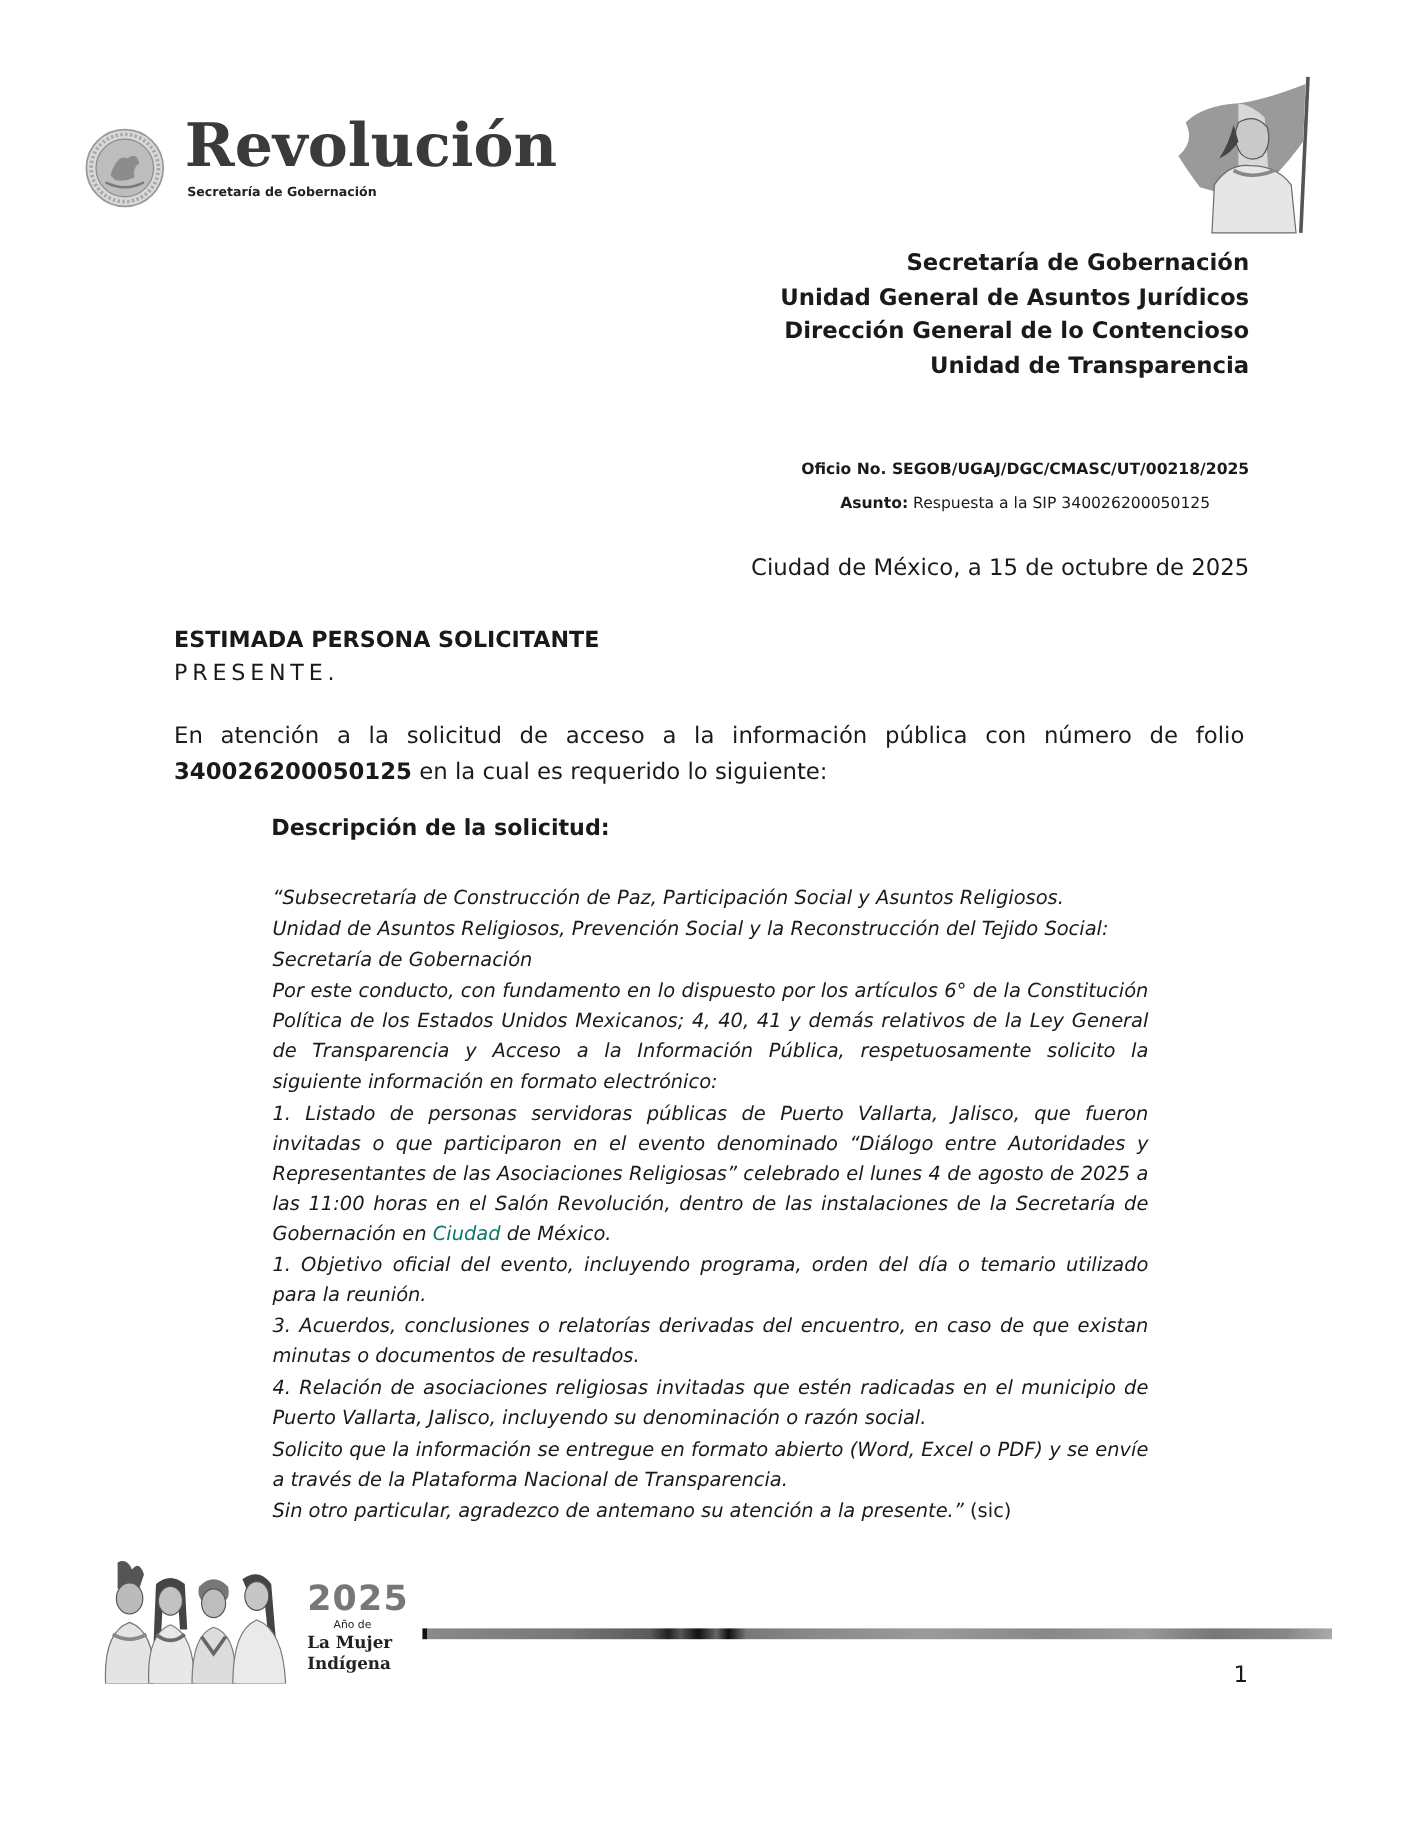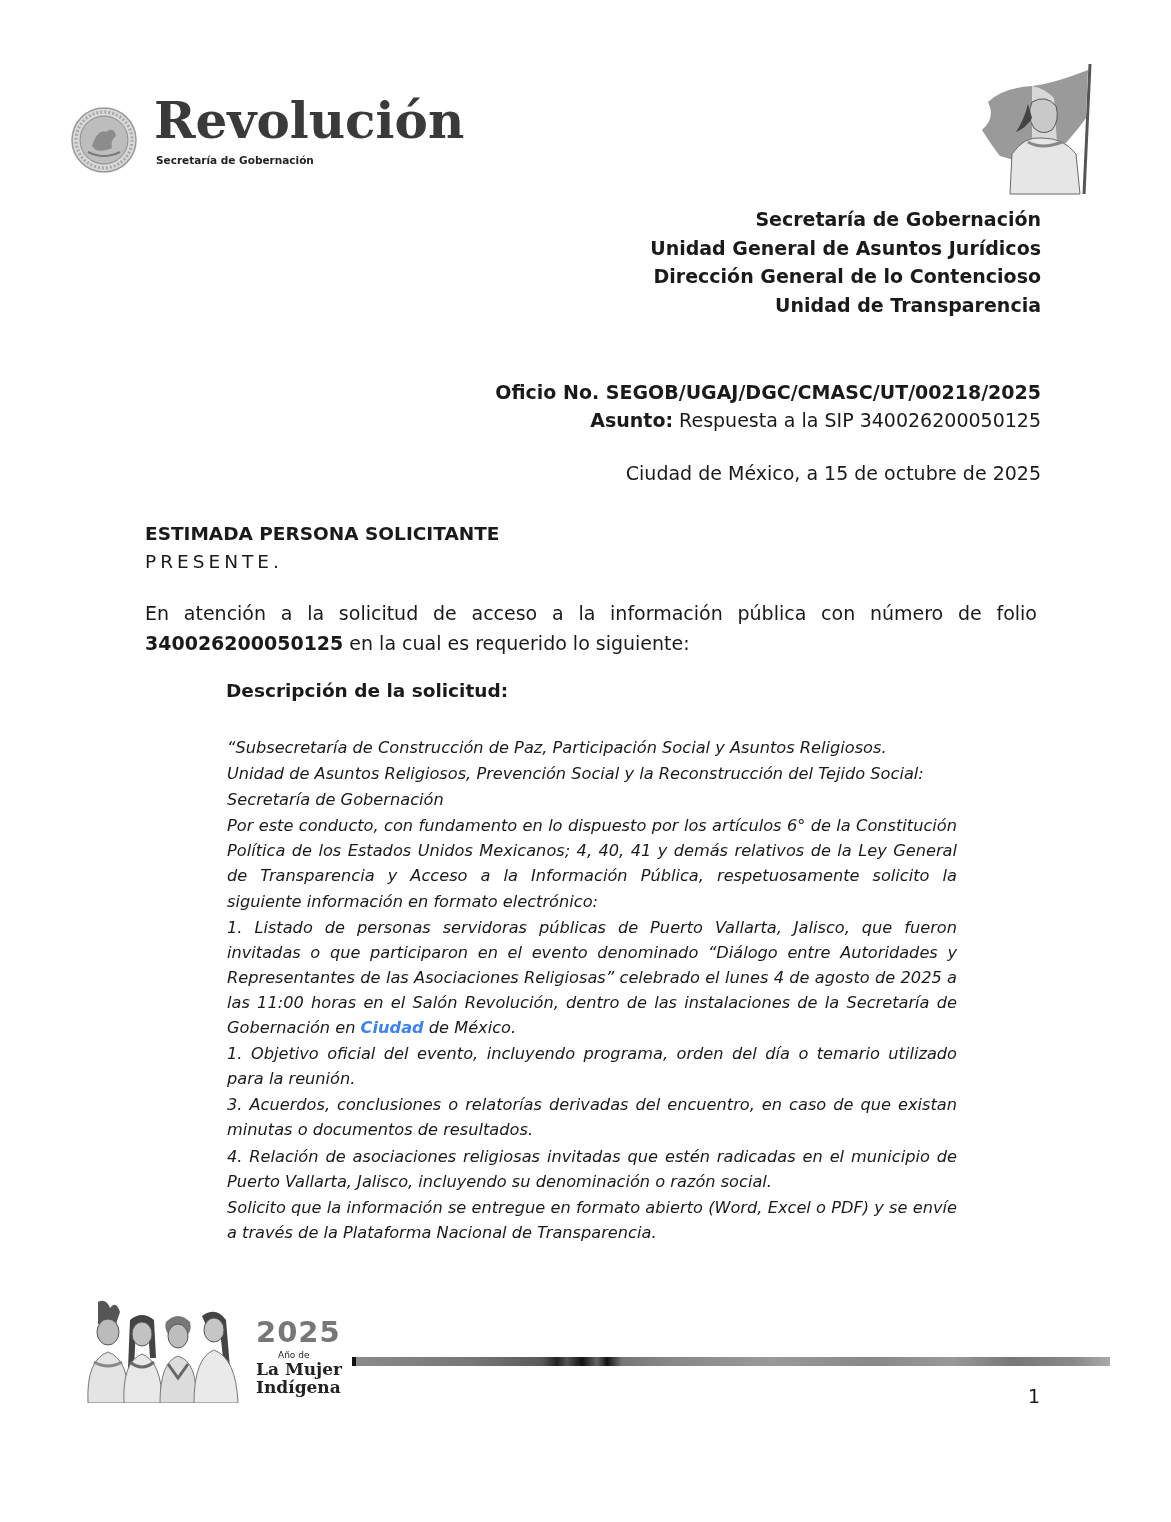--- a/index.html
+++ b/index.html
@@ -55,22 +55,22 @@
       right: 130px; top: 205px;
       text-align: right;
       font-size: 19px;
       font-weight: bold;
       line-height: 28.5px;
       white-space: nowrap;
       color: #1a1a1a;
     }
     .oficio-block {
       right: 130px; top: 378px;
-      text-align: right;
-      font-size: 19px;
+      text-align: center;
+      font-size: 13px;
       line-height: 28px;
       white-space: nowrap;
     }
     .oficio-line { font-weight: bold; }
     .asunto-label { font-weight: bold; margin-top: 28px; }
     .fecha {
       right: 130px; top: 462px;
       font-size: 19px;
       white-space: nowrap;
       margin-left: 20px;
@@ -108,21 +108,21 @@
       font-size: 16.2px;
       line-height: 25.1px;
       font-style: italic;
       color: #1a1a1a;
     }
     .desc-body p {
       margin: 1px;
       text-align: justify;
     }
     .desc-body p.last-left { text-align-last: left; }
-    .grey-word { color: #3b82f6; font-weight: bold; }
+    .grey-word { color: #0f766e; }
     .sic { font-style: normal; }
 
     
     .footer-illus {
       left: 80px; top: 1298px;
       width: 168px; height: 105px;
     }
     .footer-year {
       left: 256px; top: 1318px;
       font-family: "DejaVu Sans", sans-serif;
@@ -134,21 +134,21 @@
     }
     .footer-anio {
       left: 278px; top: 1350px;
       font-size: 9px;
       font-weight: normal;
       color: #222;
     }
     .footer-mujer {
       left: 256px; top: 1360px;
       font-family: "DejaVu Serif", serif;
-      font-size: 17px;
+      font-size: 14px;
       font-weight: bold;
       line-height: 18px;
       color: #222;
     }
     .footer-bar {
       left: 352px; top: 1357px;
       width: 758px; height: 9px;
       background: linear-gradient(90deg,
         #111 0px, #111 4px,
         #8a8a8a 4px, #777 120px, #5a5a5a 190px, #222 205px, #555 215px,
@@ -217,20 +217,21 @@
 <div class="abs desc-body">
   <p class="last-left">“Subsecretaría de Construcción de Paz, Participación Social y Asuntos Religiosos.</p>
   <p class="last-left">Unidad de Asuntos Religiosos, Prevención Social y la Reconstrucción del Tejido Social:</p>
   <p class="last-left">Secretaría de Gobernación</p>
   <p class="last-left">Por este conducto, con fundamento en lo dispuesto por los artículos 6° de la Constitución Política de los Estados Unidos Mexicanos; 4, 40, 41 y demás relativos de la Ley General de Transparencia y Acceso a la Información Pública, respetuosamente solicito la siguiente información en formato electrónico:</p>
   <p class="last-left"><span>1. Listado de personas servidoras públicas de Puerto Vallarta, Jalisco, que fueron invitadas o que participaron en el evento denominado “Diálogo entre Autoridades y Representantes de las Asociaciones Religiosas” celebrado el lunes 4 de agosto de 2025 a las 11:00 horas en el Salón Revolución, dentro de las instalaciones de la Secretaría de Gobernación en </span><span class="grey-word">Ciudad</span><span> de México.</span></p>
   <p class="last-left">1. Objetivo oficial del evento, incluyendo programa, orden del día o temario utilizado para la reunión.</p>
   <p class="last-left">3. Acuerdos, conclusiones o relatorías derivadas del encuentro, en caso de que existan minutas o documentos de resultados.</p>
   <p class="last-left">4. Relación de asociaciones religiosas invitadas que estén radicadas en el municipio de Puerto Vallarta, Jalisco, incluyendo su denominación o razón social.</p>
   <p class="last-left">Solicito que la información se entregue en formato abierto (Word, Excel o PDF) y se envíe a través de la Plataforma Nacional de Transparencia.</p>
+  <p class="last-left"><span>Sin otro particular, agradezco de antemano su atención a la presente.”</span><span class="sic"> (sic)</span></p>
 </div>
 
 <svg class="abs footer-illus" viewBox="0 0 168 105">
 
   <path d="M18 4 Q26 0 30 10 Q36 2 40 14 L36 26 L18 26 Z" fill="#555"></path>
   <ellipse cx="28" cy="34" rx="11" ry="13" fill="#bbb" stroke="#555" stroke-width="1"></ellipse>
   <path d="M8 105 Q6 62 28 54 Q50 62 48 105 Z" fill="#e4e4e4" stroke="#777" stroke-width="1"></path>
   <path d="M14 64 Q28 72 42 64" stroke="#888" stroke-width="3" fill="none"></path>
 
   <path d="M50 22 Q62 12 74 22 L76 60 L70 60 L68 30 L56 30 L54 70 L48 70 Z" fill="#444"></path>

